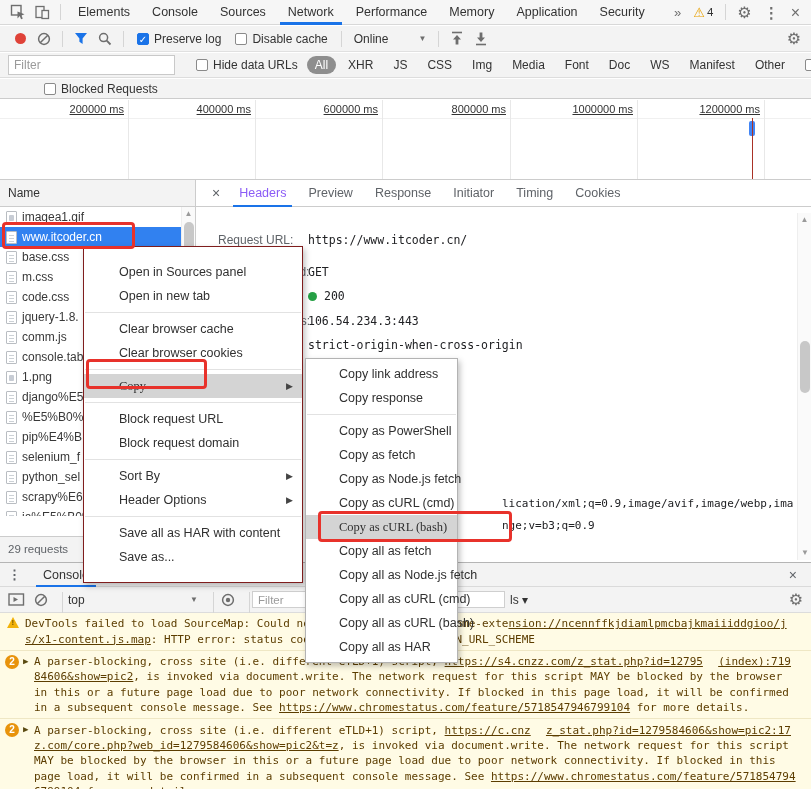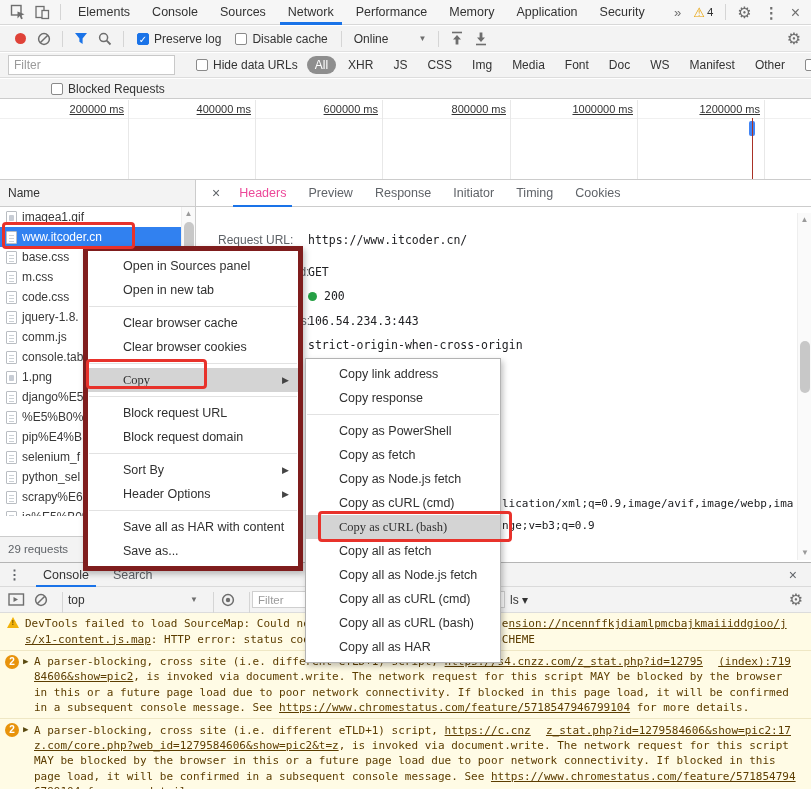--- a/index.html
+++ b/index.html
@@ -57,21 +57,21 @@
   .ficon.img::before{content:"";position:absolute;left:2px;right:2px;top:3px;height:6px;background:#c7ccd4;border-radius:1px;}
   #leftscroll{position:absolute;top:27px;right:0;width:14px;height:309px;background:#fafafa;border-left:1px solid #eee;box-sizing:border-box;}
   #leftscroll .arr{display:block;text-align:center;font-size:8px;color:#9a9a9a;line-height:14px;}
   #leftthumb{position:absolute;top:15px;left:2px;width:10px;height:38px;background:#c8c8c8;border-radius:5px;}
   #reqstatus{position:absolute;bottom:0;left:0;width:196px;height:26px;line-height:25px;background:#f3f3f3;
       border-top:1px solid #ccc;color:#5f6368;font-size:11.5px;padding-left:8px;box-sizing:border-box;}
   #rightpanel{position:absolute;top:180px;left:196px;width:615px;height:382px;background:#fff;overflow:hidden;}
   #rtabs{height:27px;display:flex;align-items:center;border-bottom:1px solid #ccc;padding-left:8px;box-sizing:border-box;background:#fff;}
   #rtabs .xclose{color:#5f6368;font-size:14px;padding:0 8px;}
   #rtabs .tab{padding:0 11px;height:27px;line-height:27px;font-size:12.5px;color:#5f6368;position:relative;}
-  #rtabs .tab.active{color:#ec4899;}
+  #rtabs .tab.active{color:#8b5cf6;}
   #rtabs .tab.active::after{content:"";position:absolute;left:5px;right:5px;bottom:0;height:2px;background:var(--accent);}
   #generalhdr{position:absolute;top:27px;left:0;width:601px;height:26px;line-height:26px;background:#f3f3f3;
       border-bottom:1px solid #e3e3e3;font-weight:bold;color:#333;padding-left:7px;box-sizing:border-box;}
   #generalhdr .caret{font-size:9px;margin-right:5px;color:#555;font-weight:normal;}
   .gentry{position:absolute;left:22px;height:24px;display:flex;align-items:center;white-space:nowrap;}
   .gentry .glabel{width:90px;flex:0 0 90px;color:#5f6368;font-size:12px;}
   .gentry .gvalue{font-family:"DejaVu Sans Mono",monospace;font-size:11.5px;color:#202124;}
   .gdot{width:9px;height:9px;border-radius:50%;background:var(--green);margin-right:7px;flex:0 0 9px;}
   .hfrag{position:absolute;left:306px;font-family:"DejaVu Sans Mono",monospace;font-size:11px;color:#202124;white-space:pre;}
   #rightscroll{position:absolute;top:33px;right:0;width:14px;height:347px;background:#fafafa;border-left:1px solid #eee;box-sizing:border-box;}
@@ -99,23 +99,23 @@
   .cline .loc{margin-left:auto;text-decoration:underline;}
   .cbody{margin-left:34px;}
   .cbody.narrow{margin-left:25px;}
   .ccaret{position:absolute;left:23px;top:5px;font-size:9px;color:#5a4a10;}
   .cbadge{position:absolute;left:5px;top:4px;width:14px;height:14px;border-radius:50%;background:var(--badge);
       color:#fff;font-family:"Liberation Sans",sans-serif;font-size:10px;font-weight:bold;text-align:center;line-height:14px;}
   .ctri{position:absolute;left:7px;top:4px;width:0;height:0;border-left:6px solid transparent;
       border-right:6px solid transparent;border-bottom:11px solid #f2b20a;}
   .ctri-bang{position:absolute;left:11.5px;top:5px;font-family:"Liberation Sans",sans-serif;font-size:8px;font-weight:bold;color:#7a5800;}
   
-  #ctxmenu{position:absolute;left:83px;top:246px;width:220px;background:#fff;border:5px solid #7f1d1d;
-      box-shadow:2px 3px 6px rgba(0,0,0,.25);padding:3px 0;box-sizing:border-box;z-index:40;}
-  #submenu{position:absolute;left:305px;top:358px;width:196px;background:#fff;border:1px solid #b3b3b3;
+  #ctxmenu{position:absolute;left:83px;top:246px;width:220px;background:#fff;border:1px solid #7f1d1d;
+      box-shadow:2px 3px 6px rgba(0,0,0,.25);padding:13px 0;box-sizing:border-box;z-index:40;}
+  #submenu{position:absolute;left:305px;top:358px;width:153px;background:#fff;border:1px solid #b3b3b3;
       box-shadow:2px 3px 6px rgba(0,0,0,.25);padding:3px 0;box-sizing:border-box;z-index:45;}
   .mitem{height:24px;line-height:24px;padding-left:35px;font-size:12.5px;color:#303030;position:relative;white-space:nowrap;}
   #submenu .mitem{padding-left:33px;}
   .mitem.hl{background:var(--menu-highlight);font-family:Liberation Serif, serif;}
   .mitem .marrow{position:absolute;right:9px;top:0;font-size:9px;color:#444;}
   .msep{height:1px;background:#e2e2e2;margin:4px 1px;}
   
   .redbox{position:absolute;border:3px solid var(--annotation);border-radius:4px;box-sizing:border-box;z-index:60;}
   #rb1{left:2px;top:222px;width:133px;height:27px;}
   #rb2{left:86px;top:359px;width:121px;height:30px;}
@@ -235,21 +235,21 @@
         <span class="pill">Manifest</span>
         <span class="pill">Other</span>
       </div>
     <label class="cklabel" style="margin-left:10px;">
       <span class="cb"></span>
 
     </label>
   </div>
 
   <div id="blockedrow">
-    <label class="cklabel" style="margin:11px;padding-left:30px;">
+    <label class="cklabel" style="margin:4px;padding-left:30px;">
       <span class="cb"></span>
       <span>Blocked Requests</span>
     </label>
   </div>
 
   <div id="overview">
     <div id="ovruler"></div>
     <div id="ovmarker"></div>
     <div id="ovredline"></div>
   <div class="ovdiv" style="left: 128px;"></div>

